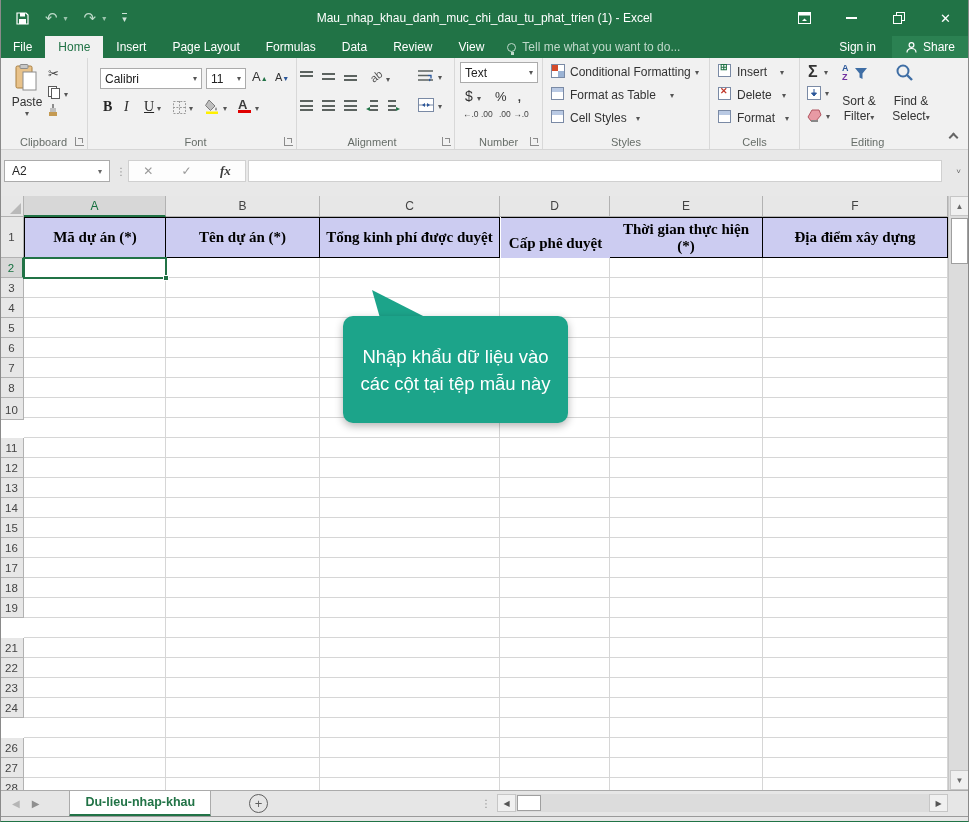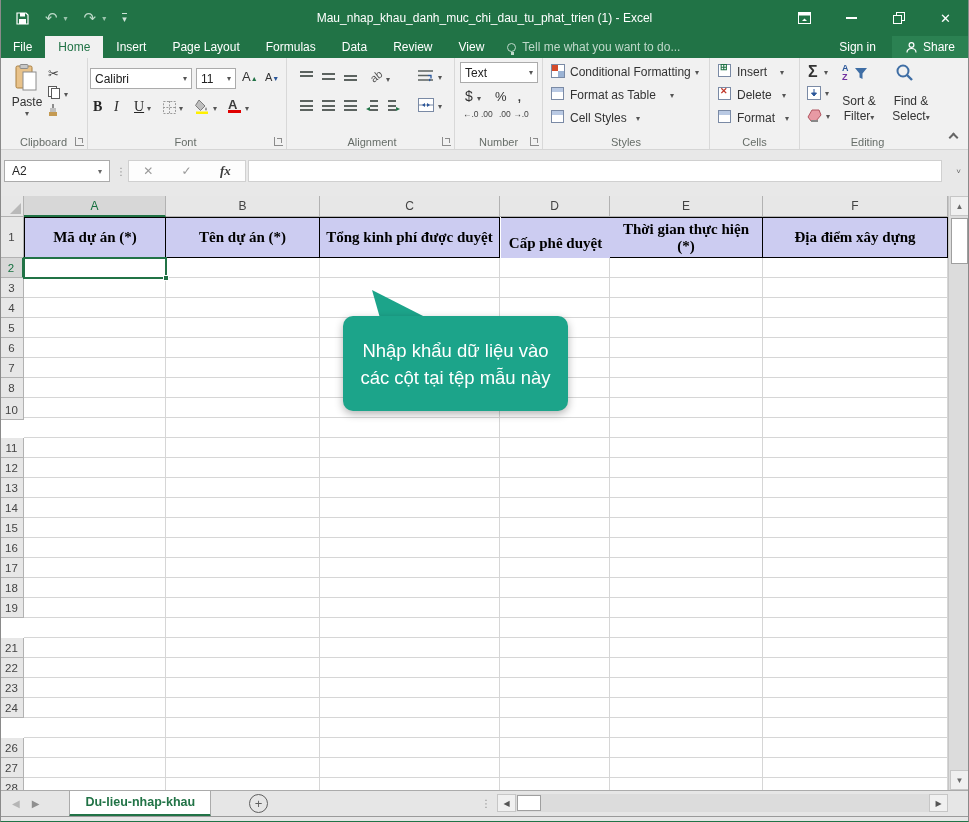--- a/index.html
+++ b/index.html
@@ -58,21 +58,21 @@
   .colhdr{position:absolute;top:0;height:21px;background:#e7e7e7;border-right:1px solid #b2b2b2;border-bottom:1px solid #b2b2b2;display:flex;align-items:center;justify-content:center;font-size:12px;color:#444}
   .colhdr.sel{background:#d7d7d7;color:#15703f;border-bottom:2px solid #217346}
   .rowhdr{position:absolute;left:0;width:24px;background:#e7e7e7;border-right:1px solid #b2b2b2;border-bottom:1px solid #b2b2b2;display:flex;align-items:center;justify-content:center;font-size:11.5px;color:#444}
   .rowhdr.sel{background:#d7d7d7;color:#15703f;border-right:2px solid #217346}
   .hdrcell{position:absolute;background:#CCCCF1;border-right:1px solid #000;border-top:1px solid #000;border-bottom:1px solid #000;display:flex;align-items:center;justify-content:center;text-align:center;font-family:"Liberation Serif",serif;font-weight:bold;font-size:15px;color:#000;line-height:17px;padding:0 3px}
   .hdrcell.first{border-left:1px solid #000}
   .cell{position:absolute;border-right:1px solid #d6d6d6;border-bottom:1px solid #d6d6d6;background:#fff}
   .selbox{position:absolute;left:23px;top:61px;width:144px;height:22px;border:2px solid #217346;z-index:4}
   .fillhandle{position:absolute;right:-4px;bottom:-4px;width:6px;height:6px;background:#217346;border:1px solid #fff}
   .tooltip{position:absolute;left:95px;top:89px;width:82px;background:#FFFFE1;border:1px solid #898989;box-shadow:2px 2px 3px rgba(0,0,0,.25);padding:4px 6px;font-size:12px;line-height:16px;color:#1a1a1a;z-index:5}
-  .callout{position:absolute;left:343px;top:120px;width:225px;height:95px;background:#1CA48A;border-radius:10px;box-shadow:0 3px 8px rgba(0,0,0,.30);display:flex;align-items:center;justify-content:center;text-align:center;color:#fff;font-size:18.5px;line-height:27px;padding:0 10px;z-index:6}
+  .callout{position:absolute;left:343px;top:120px;width:225px;height:107px;background:#1CA48A;border-radius:10px;box-shadow:0 3px 8px rgba(0,0,0,.30);display:flex;align-items:center;justify-content:center;text-align:center;color:#fff;font-size:18.5px;line-height:27px;padding:0 10px;z-index:6}
   .callout-tail{position:absolute;left:355px;top:94px;z-index:6}
 
   
   .vscroll{position:absolute;right:0;top:0;width:21px;height:594px;background:#dcdcdc;border-left:1px solid #c6c6c6}
   .vbtn{position:absolute;left:1px;width:19px;height:20px;background:#f0f0f0;border:1px solid #c6c6c6;display:flex;align-items:center;justify-content:center;font-size:8px;color:#6a6a6a}
   .vthumb{position:absolute;left:2px;top:22px;width:17px;height:46px;background:#fff;border:1px solid #9f9f9f}
 
   
   .tabbar{position:absolute;top:790px;left:0;right:0;height:26px;background:#e6e6e6;border-top:1px solid #ababab;display:flex;align-items:center}
   .navarrow{font-size:10px;padding:0 12px}
@@ -164,21 +164,21 @@
     <span class="caret" style="position:absolute;left:64px;top:32px">▾</span>
     <span style="position:absolute;left:48px;top:46px"><svg width="13" height="13" viewBox="0 0 13 13">
           <rect x="1" y="8" width="8" height="4" fill="#c49a52"></rect>
           <rect x="2" y="4" width="6" height="4" fill="#bfbfbf"></rect>
           <rect x="4" y="0" width="2" height="4" fill="#8c8c8c"></rect>
         </svg></span>
     <div class="grouplabel">Clipboard</div>
     <div class="launcher"></div>
   </div>
 
-  <div class="group" style="left:85px;width:202px">
+  <div class="group" style="left:95px;width:202px">
     <div class="dropbox" style="position:absolute;left:5px;top:10px;width:102px;height:21px">
       <span>Calibri</span>
         <span class="caret">▾</span>
     </div>
     <div class="dropbox" style="position:absolute;left:111px;top:10px;width:40px;height:21px">
       <span>11</span>
         <span class="caret">▾</span>
     </div>
     <span style="position:absolute;left:157px;top:11px;font-size:13px;color:#333">A<span style="font-size:7px;color:#217346">▲</span></span>
     <span style="position:absolute;left:180px;top:13px;font-size:11px;color:#333">A<span style="font-size:7px;color:#2b579a">▼</span></span>

